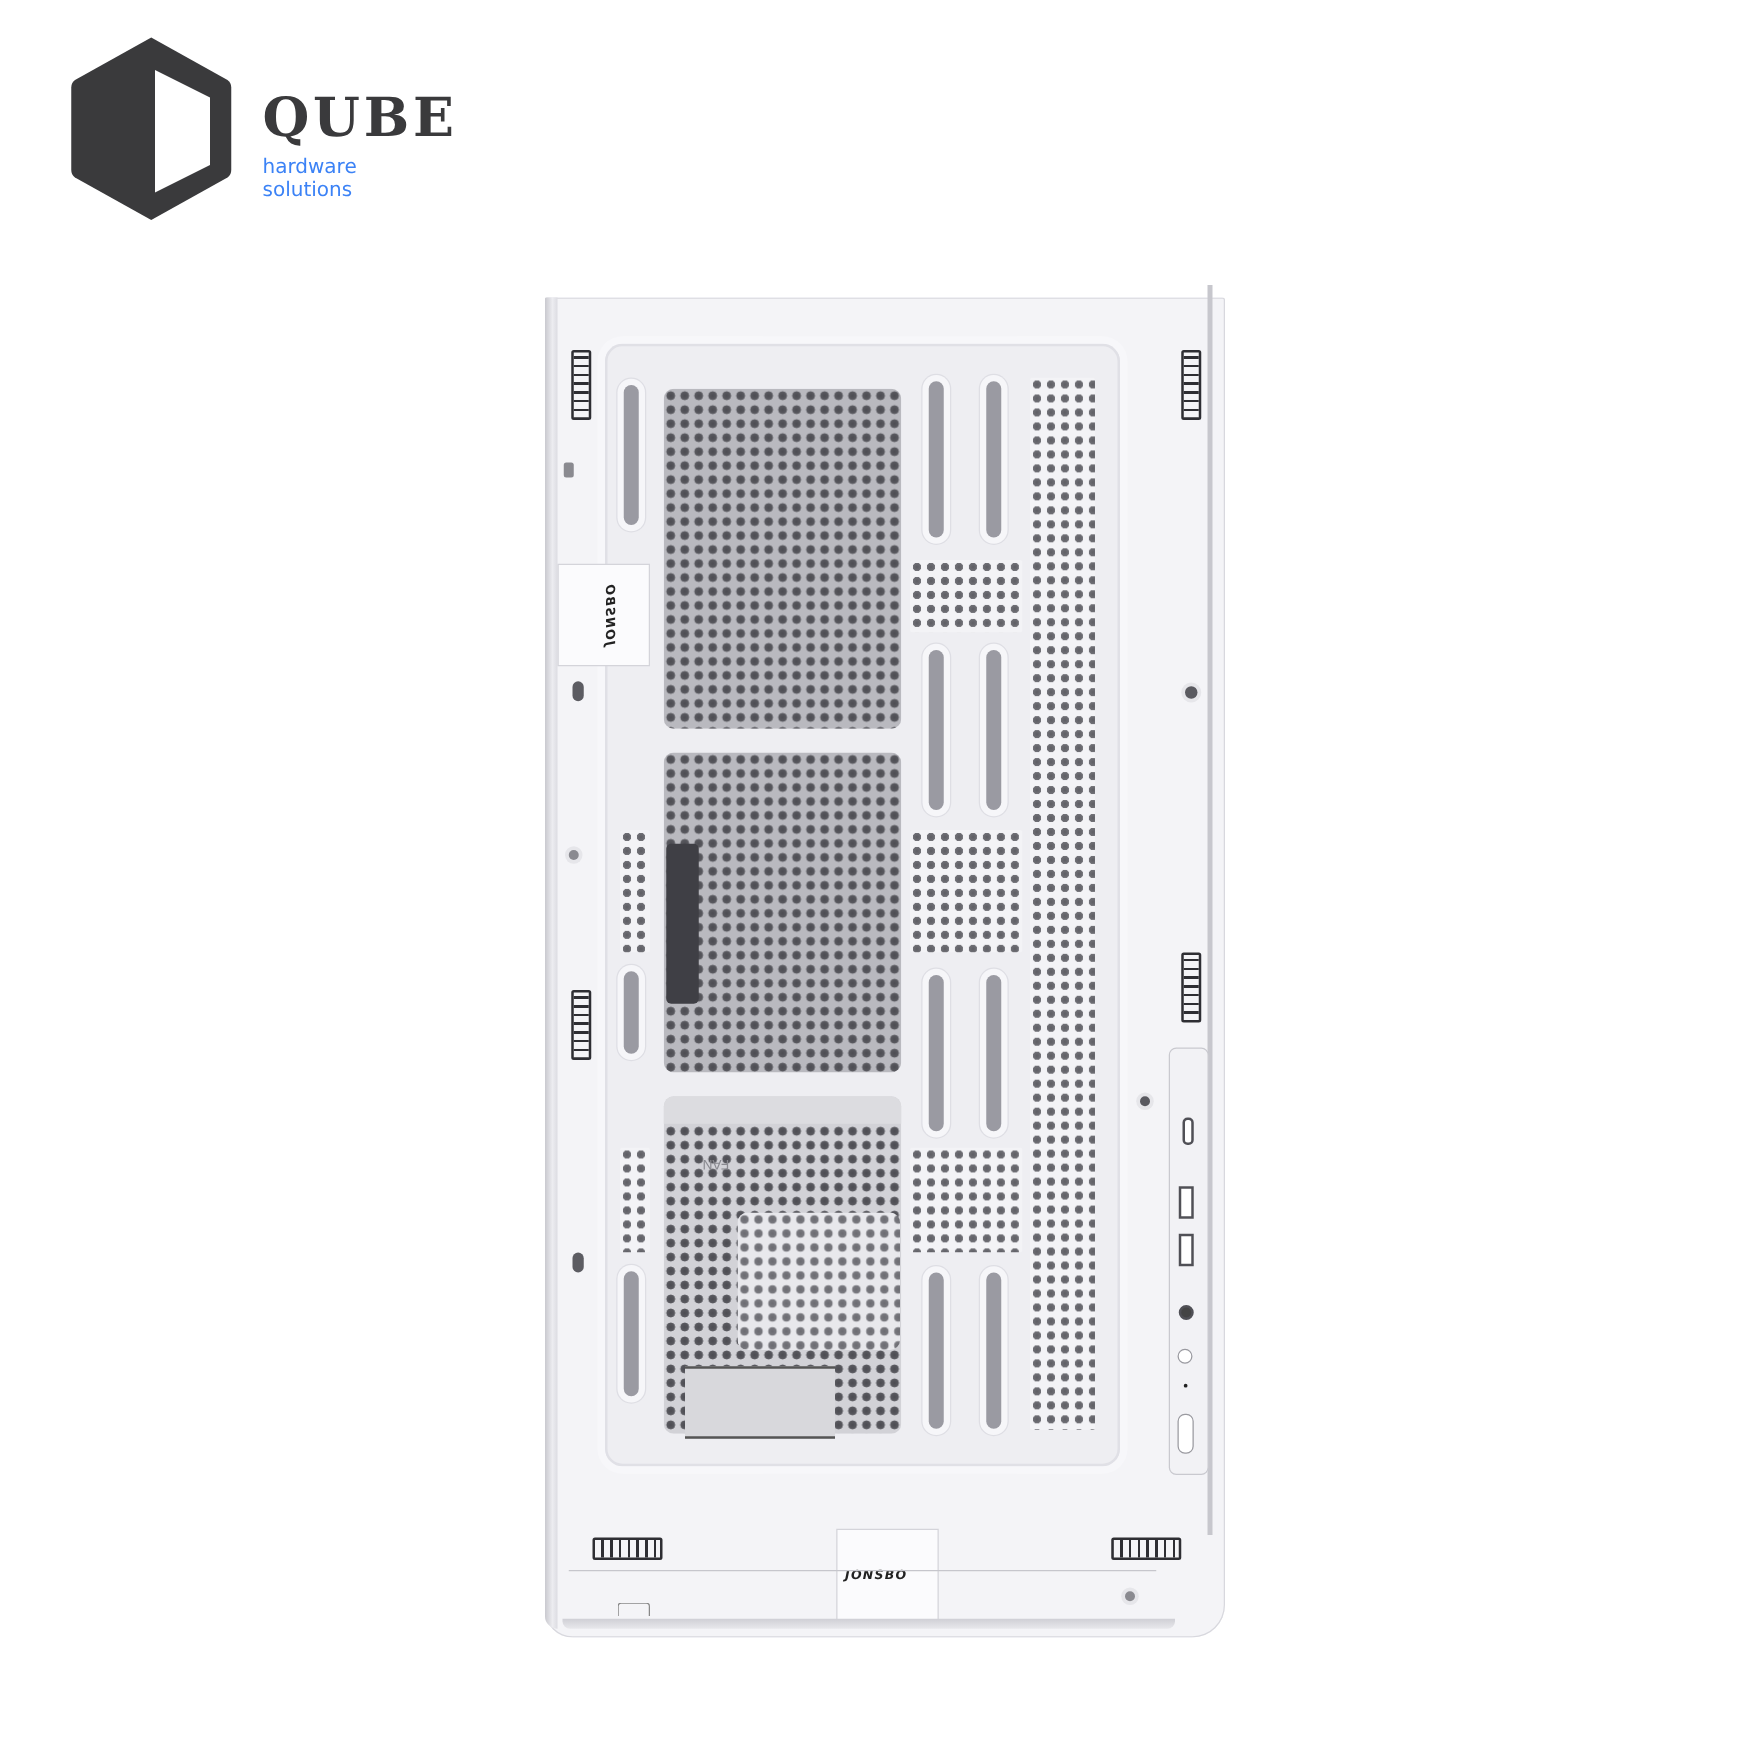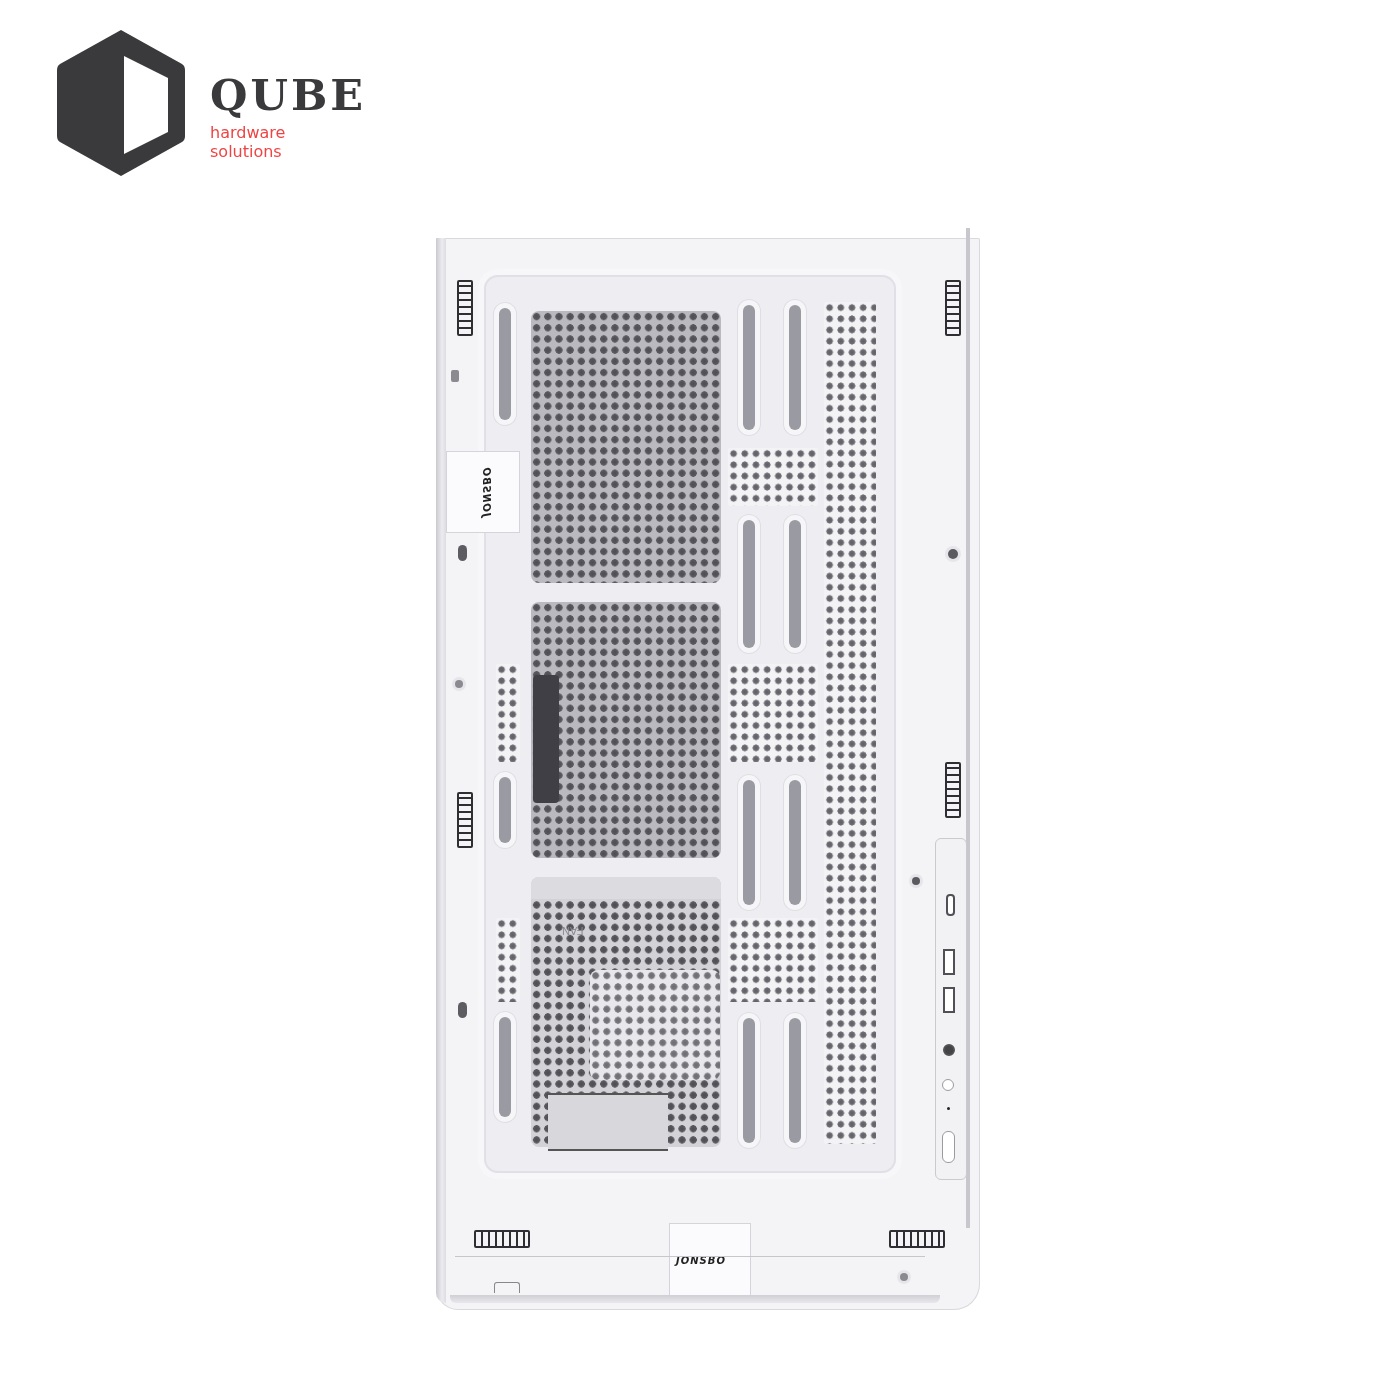--- a/index.html
+++ b/index.html
@@ -1,21 +1,21 @@
 <!DOCTYPE html>
 <html><head>
 <meta charset="utf-8">
 <style>
   html,body{margin:0;padding:0;background:#ffffff;}
   body{width:1400px;height:1400px;position:relative;overflow:hidden;font-family:"Liberation Sans",sans-serif;}
   
   .logo{position:absolute;left:56px;top:28px;width:300px;height:150px;}
   .logo-hex{position:absolute;left:0;top:0;width:130px;height:150px;}
   .logo-name{position:absolute;left:154px;top:46px;font-family:"DejaVu Serif","Liberation Serif",serif;font-weight:bold;font-size:43px;color:#3a3a3c;letter-spacing:3px;line-height:1;}
-  .logo-tag{position:absolute;left:154px;top:95px;font-family:"DejaVu Sans",sans-serif;font-size:16px;color:#ef4444;letter-spacing:0px;}
+  .logo-tag{position:absolute;left:154px;top:95px;font-family:"DejaVu Sans",sans-serif;font-size:16px;color:#3b82f6;letter-spacing:0px;}
 
   
   .case{position:absolute;left:436px;top:238px;width:544px;height:1072px;background:#f4f4f7;border-radius:2px 2px 26px 22px;box-shadow:inset 0 0 0 1px #d8d8de;}
   .case-edge-left{position:absolute;left:436px;top:238px;width:10px;height:1065px;background:linear-gradient(90deg,#c9c9cf,#ececf0 60%,#dcdce2);border-radius:2px 0 0 20px;}
   .case-edge-right{position:absolute;left:966px;top:228px;width:4px;height:1000px;background:#c7c7cd;}
   .panel{position:absolute;left:484px;top:275px;width:412px;height:898px;background:#eeeef2;border-radius:14px;box-shadow:inset 0 0 0 2px #e0e0e6, 0 0 0 6px #f7f7fa;}
   .mesh{position:absolute;border-radius:8px;
         background-color:#b9b9bf;
         background-image:radial-gradient(circle at 50% 50%,#4c4c52 0,#5a5a60 3.3px,transparent 3.8px);
         background-size:11.2px 11.2px;}

